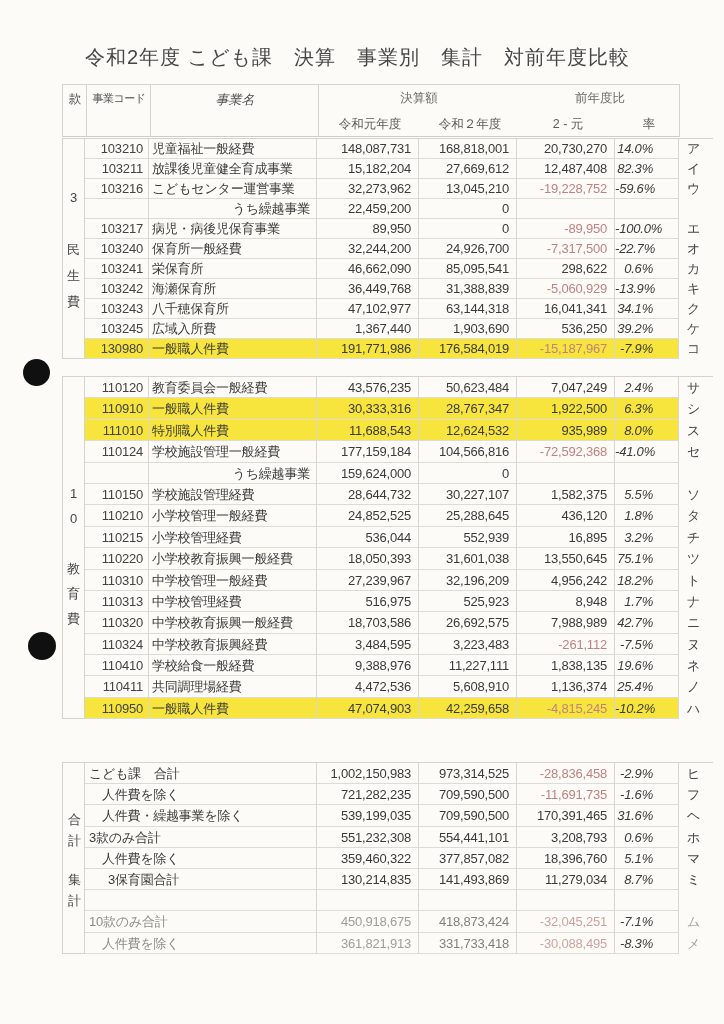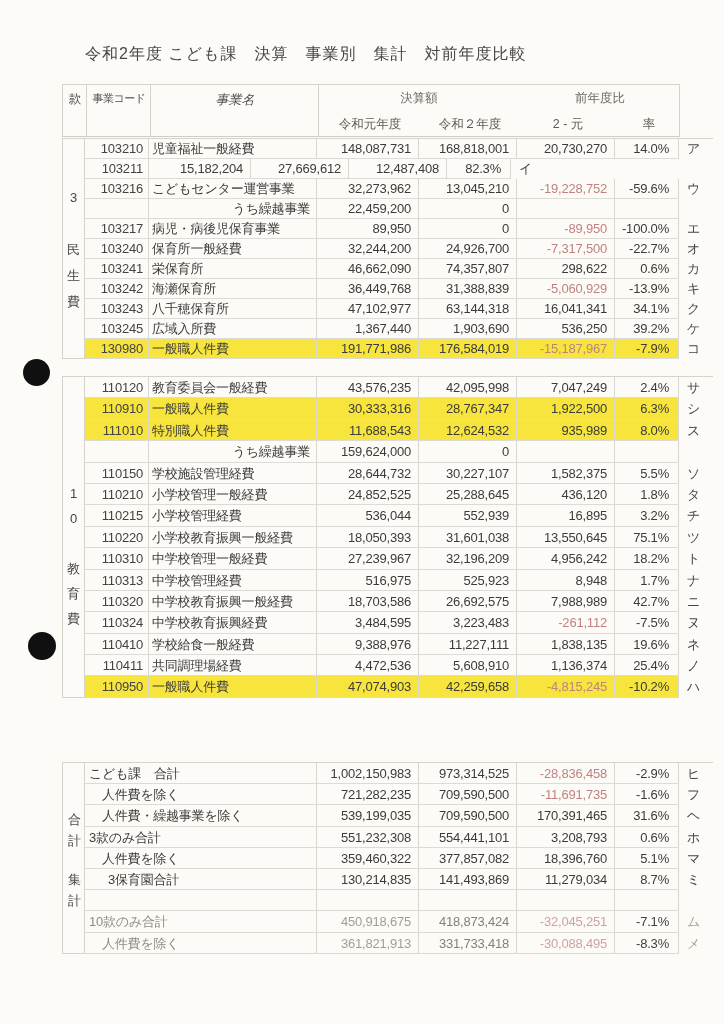--- a/index.html
+++ b/index.html
@@ -9,21 +9,21 @@
     font-family:"Liberation Sans","DejaVu Sans",sans-serif;
   }
   .sheet{
     position:relative;width:724px;height:1024px;
     background:#fcfbf7;overflow:hidden;
     color:#3b3b3b;
   }
   
   .doc-title{
     position:absolute;left:85px;top:44px;
-    font-size:16px;color:#474747;letter-spacing:1px;white-space:nowrap;
+    font-size:20px;color:#474747;letter-spacing:1px;white-space:nowrap;
   }
   
   .hole{position:absolute;background:#101010;border-radius:50%;}
   .hole1{left:23px;top:359px;width:27px;height:27px;}
   .hole2{left:28px;top:632px;width:28px;height:28px;}
 
   
   .thead{
     position:absolute;left:62px;top:84px;width:618px;height:53px;
     border:1px solid #d5d4cb;border-bottom:1px solid #cfcec5;
@@ -57,21 +57,21 @@
     box-sizing:border-box;border-right:1px solid #d8d7cf;border-bottom:1px solid #dddcd4;
     font-size:13px;line-height:var(--rh);white-space:nowrap;overflow:hidden;color:#3b3b3b;
     letter-spacing:-0.2px;
   }
   .cell.code {width:64px; flex:0 0 64px; text-align:right;padding-right:5px;color:#434343;}
   .cell.name {width:168px;flex:0 0 168px;padding-left:3px;}
   .cell.wname{width:232px;flex:0 0 232px;padding-left:4px;}
   .cell.num  {width:102px;flex:0 0 102px;text-align:right;padding-right:7px;}
   .cell.y2   {width:98px; flex:0 0 98px;}
   .cell.diff {width:98px; flex:0 0 98px;}
-  .cell.rate {width:64px; flex:0 0 64px;text-align:right;padding-right:9px;}
+  .cell.rate {width:64px; flex:0 0 64px;text-align:right;padding-right:25px;font-style:italic;}
   .cell.letter{
     width:34px;flex:0 0 34px;border:none;background:transparent!important;
     padding-left:8px;color:#454545;
   }
   .ta-r{text-align:right;padding-right:6px!important;}
   .ind1{padding-left:17px!important;}
   .ind2{padding-left:23px!important;}
   .neg{color:#bf8280;}
   .row.hl .cell:not(.letter){background:#f7e53d;}
   .row.faded .cell{color:#a09f97;}
@@ -126,20 +126,21 @@
           <div class="cell name">児童福祉一般経費</div>
           <div class="cell num">148,087,731</div>
           <div class="cell num y2">168,818,001</div>
           <div class="cell num diff">20,730,270</div>
           <div class="cell rate">14.0%</div>
           <div class="cell letter">ア</div>
         </div>
 
         <div class="row">
           <div class="cell code">103211</div>
+          <div class="cell name">放課後児童健全育成事業</div>
           <div class="cell num">15,182,204</div>
           <div class="cell num y2">27,669,612</div>
           <div class="cell num diff">12,487,408</div>
           <div class="cell rate">82.3%</div>
           <div class="cell letter">イ</div>
         </div>
 
         <div class="row">
           <div class="cell code">103216</div>
           <div class="cell name">こどもセンター運営事業</div>
@@ -177,21 +178,21 @@
           <div class="cell num y2">24,926,700</div>
           <div class="cell num diff neg">-7,317,500</div>
           <div class="cell rate">-22.7%</div>
           <div class="cell letter">オ</div>
         </div>
 
         <div class="row">
           <div class="cell code">103241</div>
           <div class="cell name">栄保育所</div>
           <div class="cell num">46,662,090</div>
-          <div class="cell num y2">74,357,807</div>
+          <div class="cell num y2">85,095,541</div>
           <div class="cell num diff">298,622</div>
           <div class="cell rate">0.6%</div>
           <div class="cell letter">カ</div>
         </div>
 
         <div class="row">
           <div class="cell code">103242</div>
           <div class="cell name">海瀬保育所</div>
           <div class="cell num">36,449,768</div>
           <div class="cell num y2">31,388,839</div>
@@ -240,21 +241,21 @@
 教
 育
 費</div>
     </div>
     <div class="rows">
 
         <div class="row">
           <div class="cell code">110120</div>
           <div class="cell name">教育委員会一般経費</div>
           <div class="cell num">43,576,235</div>
-          <div class="cell num y2">42,095,998</div>
+          <div class="cell num y2">50,623,484</div>
           <div class="cell num diff">7,047,249</div>
           <div class="cell rate">2.4%</div>
           <div class="cell letter">サ</div>
         </div>
 
         <div class="row hl">
           <div class="cell code">110910</div>
           <div class="cell name">一般職人件費</div>
           <div class="cell num">30,333,316</div>
           <div class="cell num y2">28,767,347</div>
@@ -266,20 +267,29 @@
         <div class="row hl">
           <div class="cell code">111010</div>
           <div class="cell name">特別職人件費</div>
           <div class="cell num">11,688,543</div>
           <div class="cell num y2">12,624,532</div>
           <div class="cell num diff">935,989</div>
           <div class="cell rate">8.0%</div>
           <div class="cell letter">ス</div>
         </div>
 
+        <div class="row">
+          <div class="cell code">110124</div>
+          <div class="cell name">学校施設管理一般経費</div>
+          <div class="cell num">177,159,184</div>
+          <div class="cell num y2">104,566,816</div>
+          <div class="cell num diff neg">-72,592,368</div>
+          <div class="cell rate">-41.0%</div>
+          <div class="cell letter">セ</div>
+        </div>
 
         <div class="row">
           <div class="cell code"></div>
           <div class="cell name ta-r">うち繰越事業</div>
           <div class="cell num">159,624,000</div>
           <div class="cell num y2">0</div>
           <div class="cell num diff"></div>
           <div class="cell rate"></div>
           <div class="cell letter"></div>
         </div>

